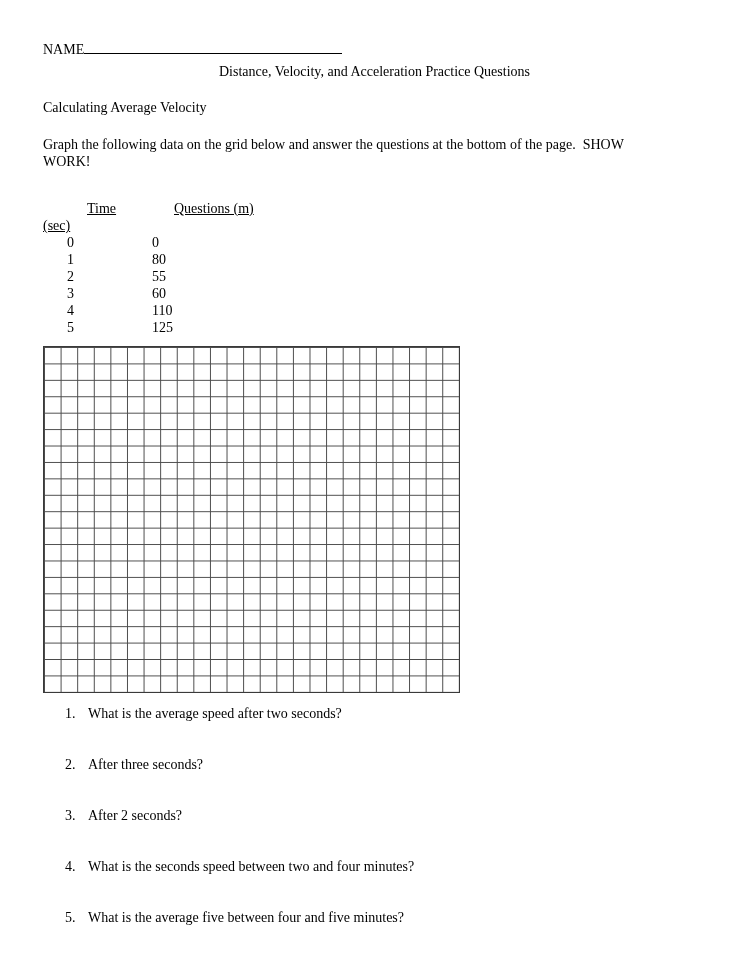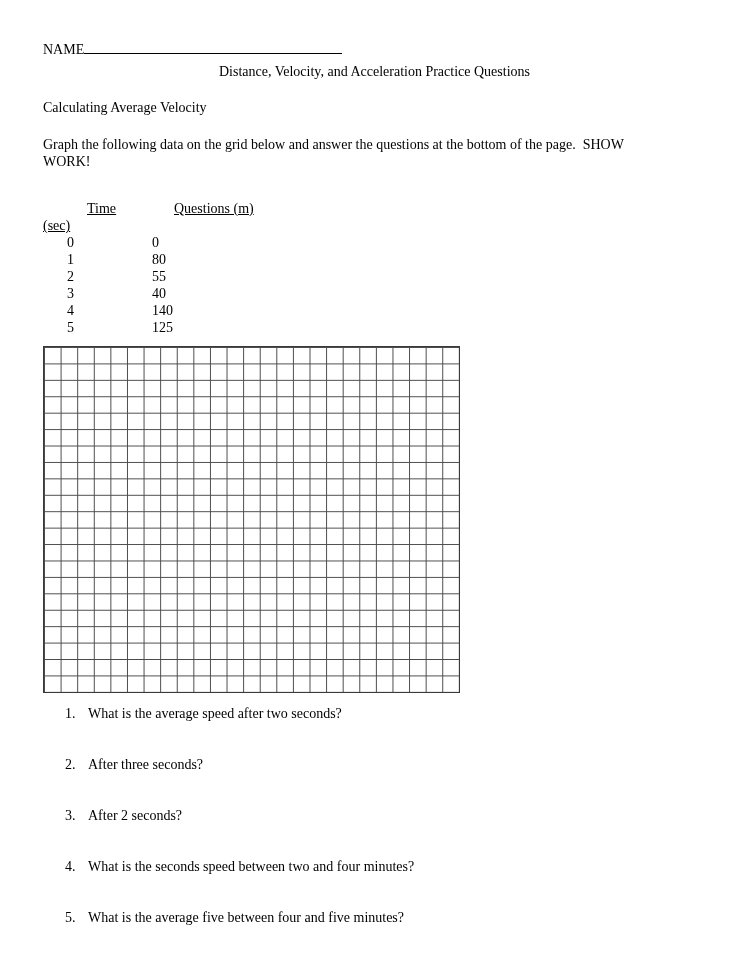--- a/index.html
+++ b/index.html
@@ -109,25 +109,25 @@
       <div class="dt-row">
         <div class="dt-col-time dt-val-time">1</div>
         <div class="dt-col-dist dt-val-dist">80</div>
       </div>
       <div class="dt-row">
         <div class="dt-col-time dt-val-time">2</div>
         <div class="dt-col-dist dt-val-dist">55</div>
       </div>
       <div class="dt-row">
         <div class="dt-col-time dt-val-time">3</div>
-        <div class="dt-col-dist dt-val-dist">40</div>
+        <div class="dt-col-dist dt-val-dist">60</div>
       </div>
       <div class="dt-row">
         <div class="dt-col-time dt-val-time">4</div>
-        <div class="dt-col-dist dt-val-dist">140</div>
+        <div class="dt-col-dist dt-val-dist">110</div>
       </div>
       <div class="dt-row">
         <div class="dt-col-time dt-val-time">5</div>
         <div class="dt-col-dist dt-val-dist">125</div>
       </div>
     </div>
 
     <div class="graph-grid" style="background-size: calc(4%) 100%, 100% calc(4.7619%);"></div>
 
     <div class="questions">

